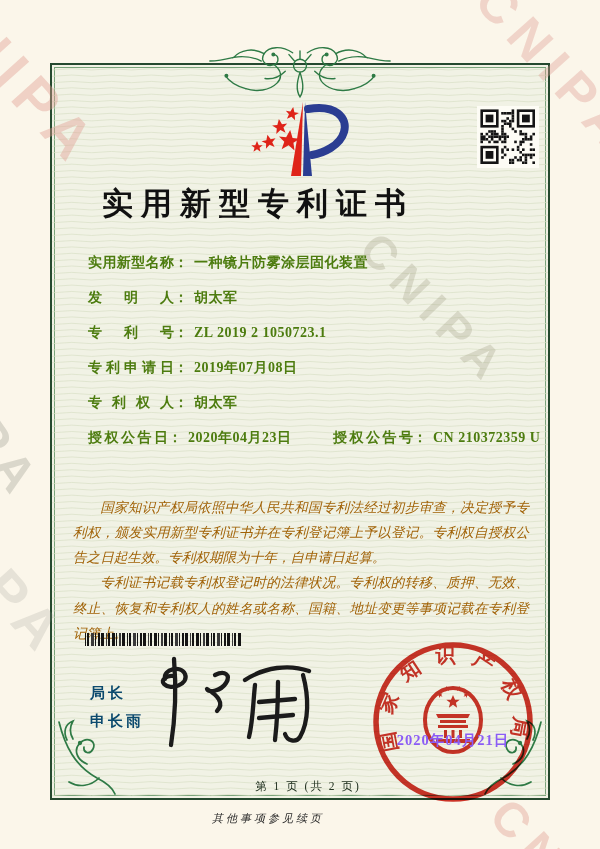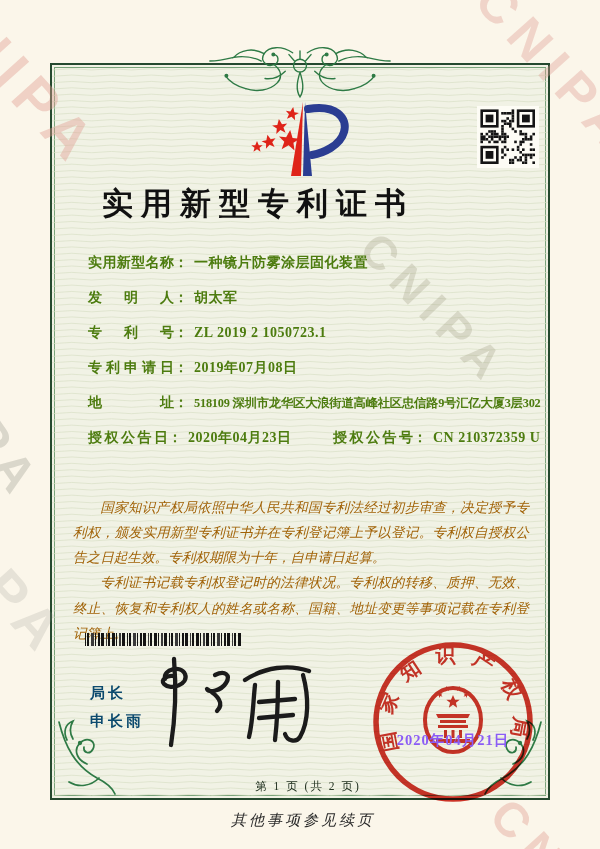--- a/index.html
+++ b/index.html
@@ -44,21 +44,21 @@
   .bodytxt p{margin:0;text-indent:2em;}
   .barcode{left:85px;top:633px;width:156px;height:13px;}
   .signoff{left:90px;width:120px;font-family:"Liberation Sans","DejaVu Sans",sans-serif;
            font-weight:700;font-size:15px;letter-spacing:3px;color:#0c4a6e;}
   .so1{top:684px;} .so2{top:712px;}
   .signature{left:145px;top:650px;width:180px;height:106px;z-index:3;}
   .seal{left:367px;top:636px;width:172px;height:172px;z-index:3;mix-blend-mode:multiply;}
   .sealdate{left:367px;top:731px;width:172px;text-align:center;font-size:14.5px;font-weight:700;
             color:#8b5cf6;z-index:4;letter-spacing:1px;white-space:nowrap;}
   .pgfoot{left:50px;top:779px;width:500px;text-align:center;font-size:11.5px;letter-spacing:2px;color:#20301f;padding-left:8px;}
-  .note{left:0;top:811px;width:536px;text-align:center;font-size:15px;letter-spacing:3px;color:#2a2a2a;font-style:italic;margin-left:35px;}
+  .note{left:0;top:811px;width:536px;text-align:center;font-size:11px;letter-spacing:3px;color:#2a2a2a;font-style:italic;}
 </style>
 </head>
 <body>
 
 <div class="page">
 
   <svg width="0" height="0" style="position:absolute" aria-hidden="true">
     <defs>
       <g id="star5">
           <polygon points="0,-1 0.294,-0.309 0.951,-0.309 0.418,0.118 0.588,0.809 0,0.382 -0.588,0.809 -0.418,0.118 -0.951,-0.309 -0.294,-0.309"></polygon>
@@ -369,21 +369,21 @@
     <div class="frow">
       <span class="lbl">发明人</span><span class="colon">：</span><span class="val">胡太军</span>
     </div>
     <div class="frow">
       <span class="lbl">专利号</span><span class="colon">：</span><span class="val">ZL 2019 2 1050723.1</span>
     </div>
     <div class="frow">
       <span class="lbl">专利申请日</span><span class="colon">：</span><span class="val">2019年07月08日</span>
     </div>
     <div class="frow">
-      <span class="lbl">地址</span><span class="colon">：</span><span class="val val-addr">518109 深圳市龙华区大浪街道高峰社区忠信路9号汇亿大厦3层302</span>
+      <span class="lbl">专利权人</span><span class="colon">：</span><span class="val">胡太军</span>
     </div>
     <div class="frow">
       <span class="lbl lbl5">授权公告日</span><span class="colon">：</span><span class="val">2020年04月23日</span>
       <span class="grant2"><span class="lbl lbl5">授权公告号</span><span class="colon">：</span><span class="val">CN 210372359 U</span></span>
     </div>
   </div>
 
   <div class="abs bodytxt">
     <p>国家知识产权局依照中华人民共和国专利法经过初步审查，决定授予专利权，颁发实用新型专利证书并在专利登记簿上予以登记。专利权自授权公告之日起生效。专利权期限为十年，自申请日起算。</p>
     <p>专利证书记载专利权登记时的法律状况。专利权的转移、质押、无效、终止、恢复和专利权人的姓名或名称、国籍、地址变更等事项记载在专利登记簿上。</p>

